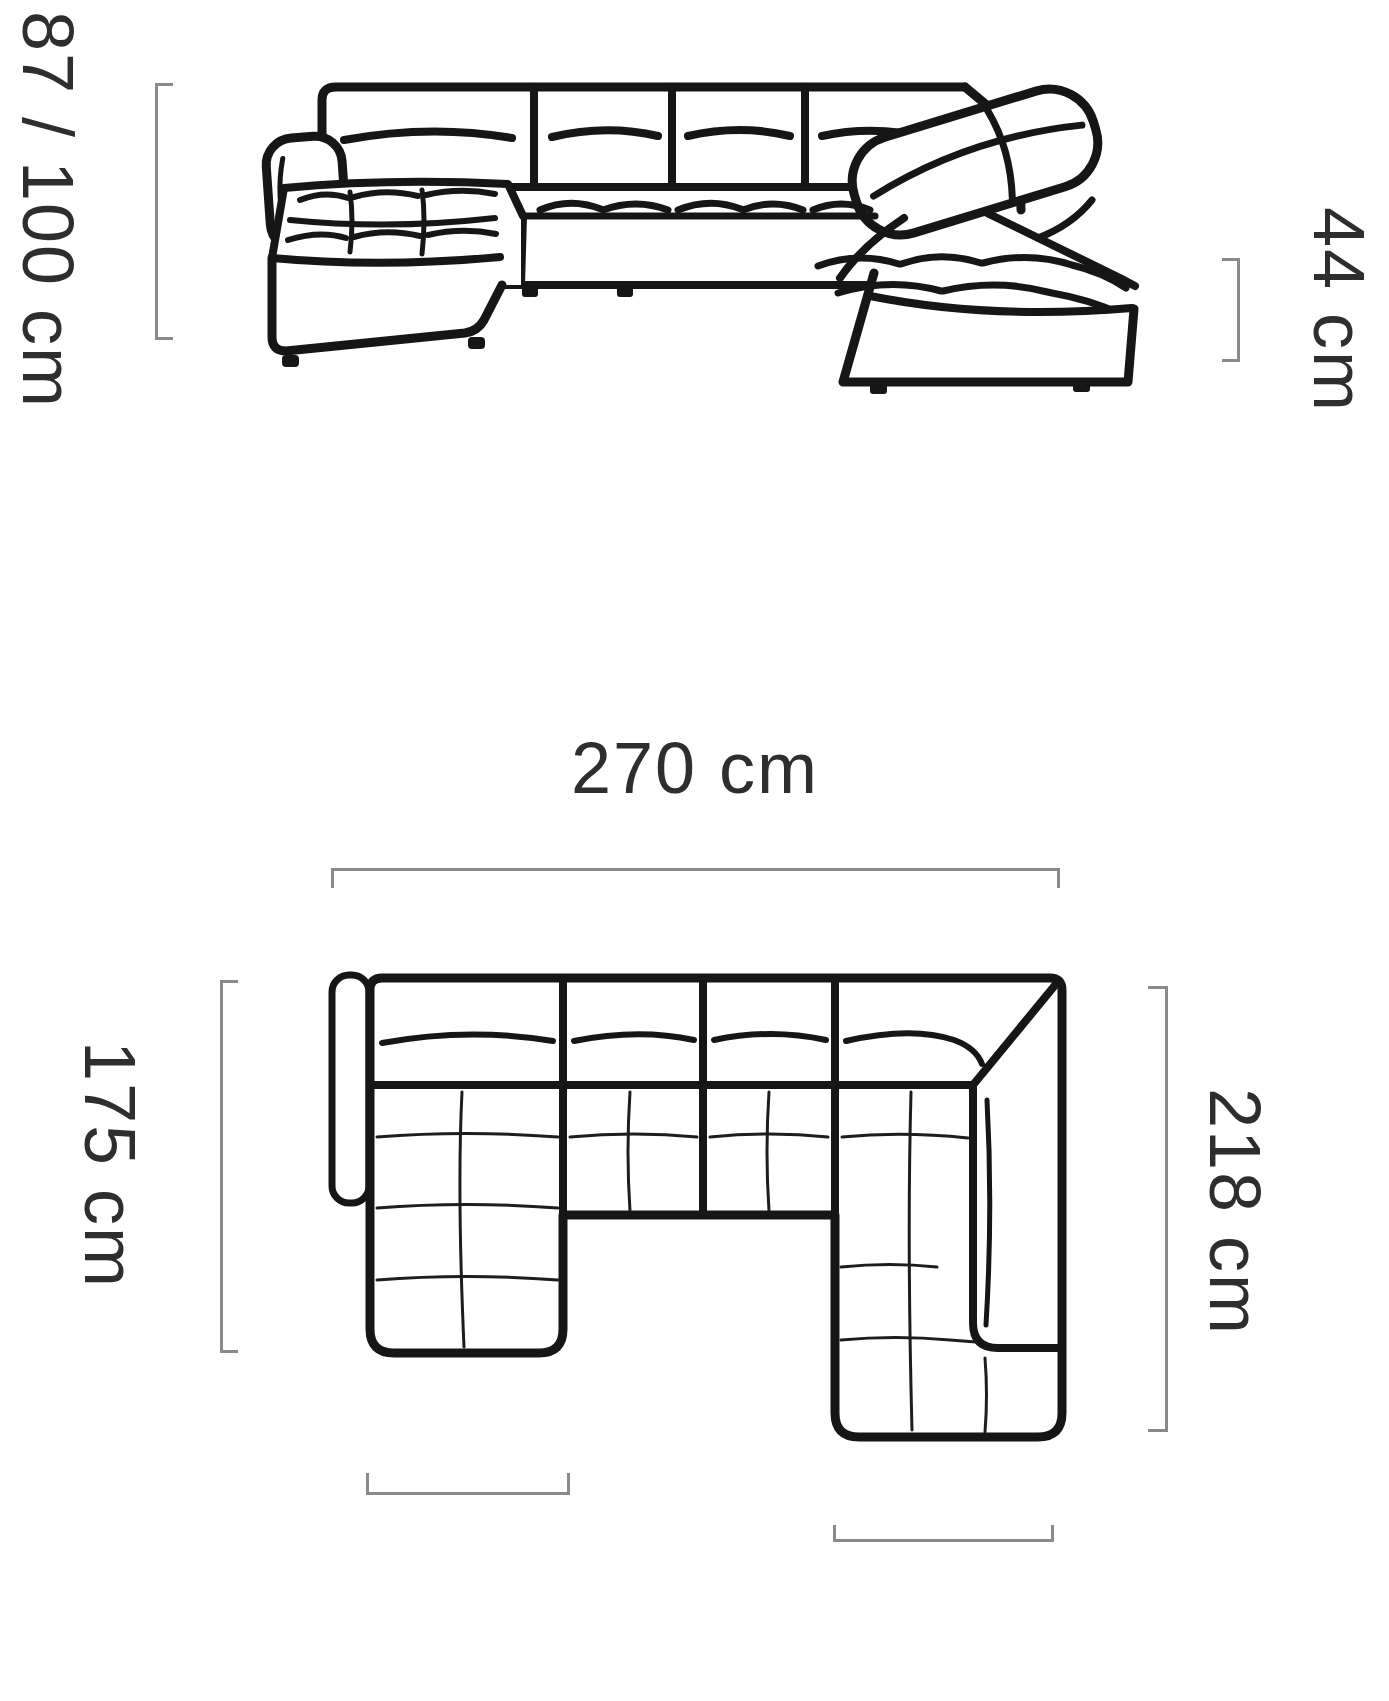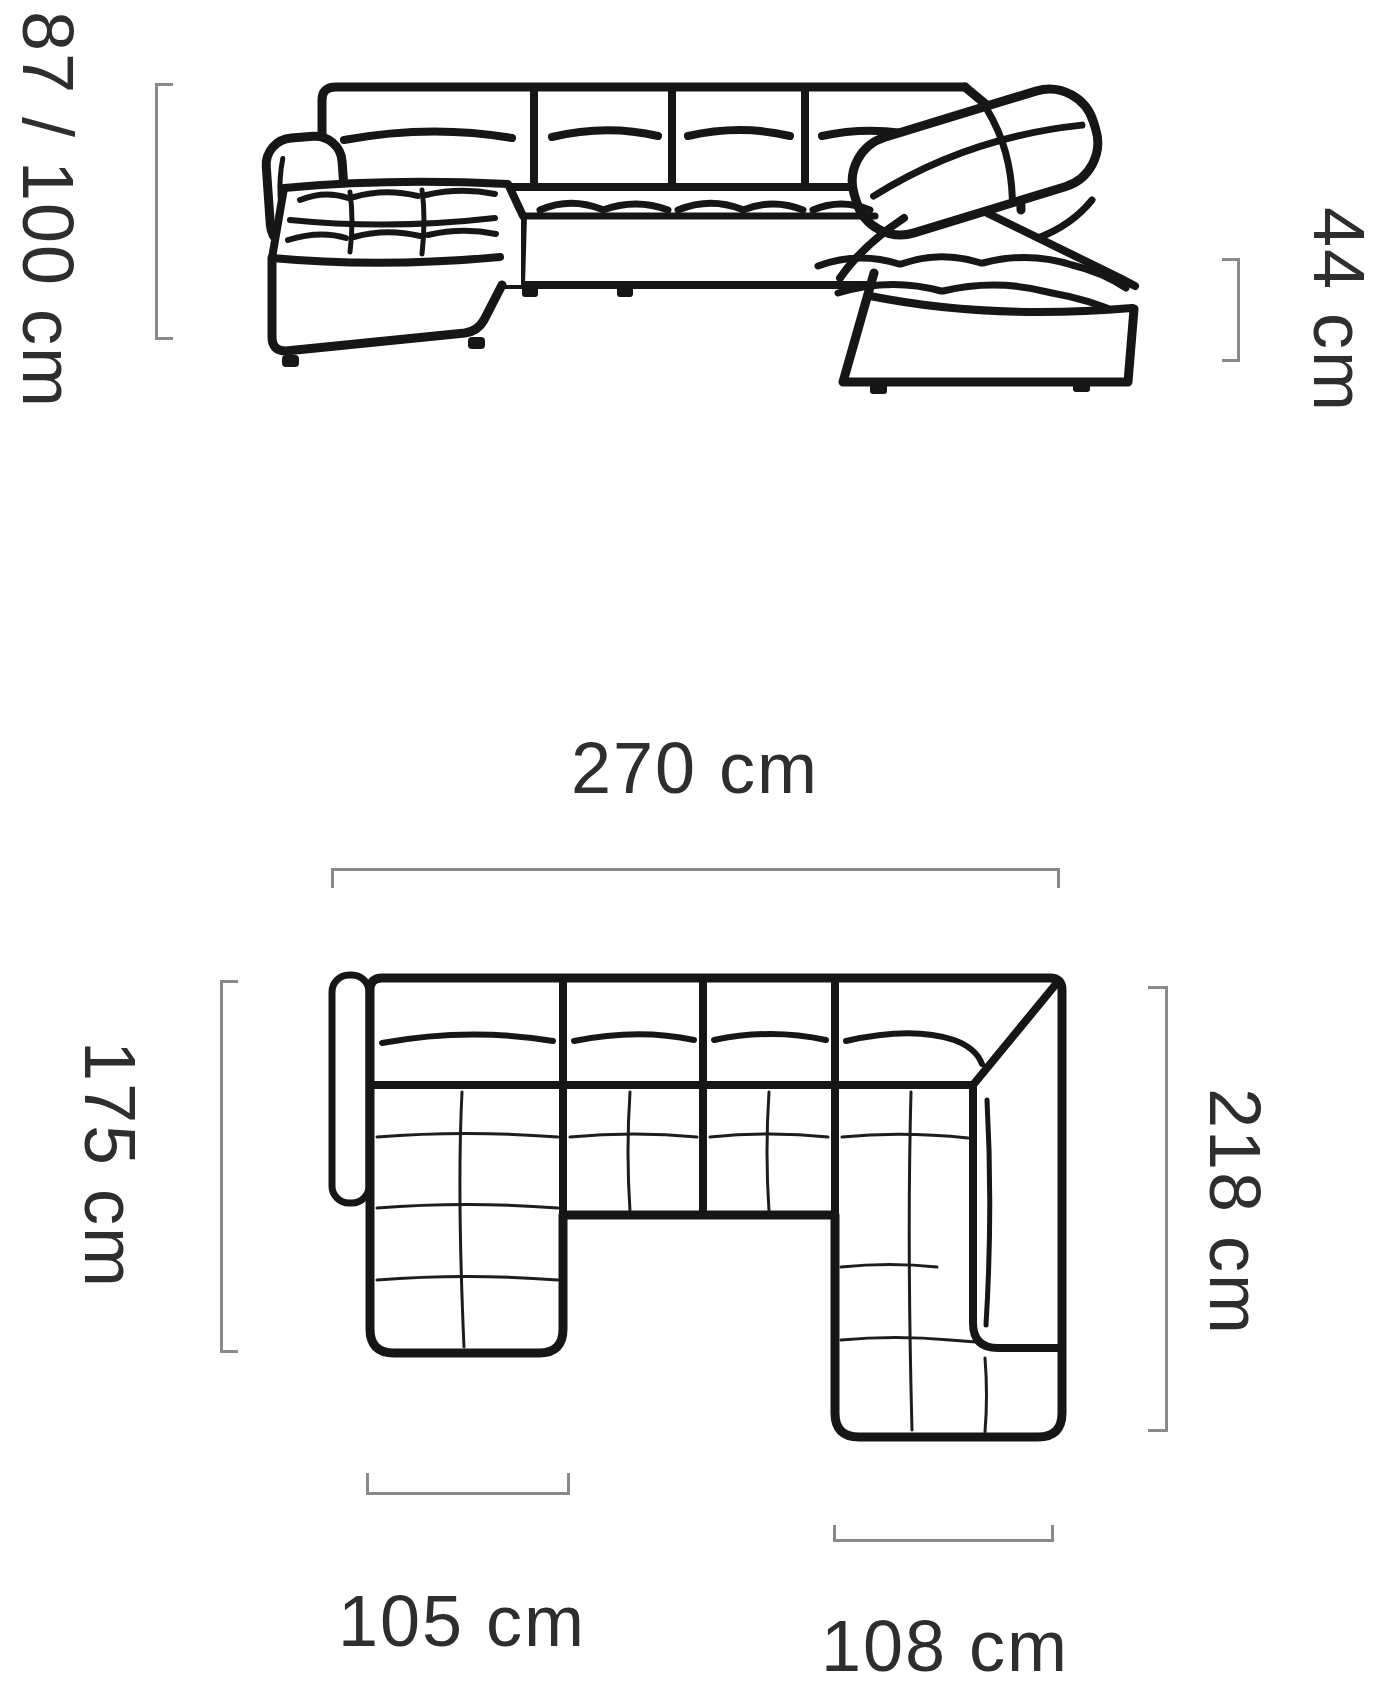--- a/index.html
+++ b/index.html
@@ -131,16 +131,14 @@
   <div class="bracket open-right" style="left:220px; top:980px; width:18px; height:373px;"></div>
   <div class="bracket open-left" style="left:1148px; top:986px; width:20px; height:446px;"></div>
   <div class="bracket open-up" style="left:366px; top:1473px; width:204px; height:22px;"></div>
   <div class="bracket open-up" style="left:833px; top:1525px; width:221px; height:17px;"></div>
 
   <div class="dim-label vertical" style="left:-252px; top:170px;">87 / 100 cm</div>
   <div class="dim-label vertical" style="left:1039px; top:270px;">44 cm</div>
   <div class="dim-label" style="left:395px; top:728px;">270 cm</div>
   <div class="dim-label vertical" style="left:-190px; top:1125px;">175 cm</div>
   <div class="dim-label vertical" style="left:935px; top:1172px;">218 cm</div>
-  <div class="dim-label" style="left:162px; top:1581px;">105 cm</div>
-  <div class="dim-label" style="left:645px; top:1606px;">108 cm</div>
 
 </div>
 
 </body></html>

